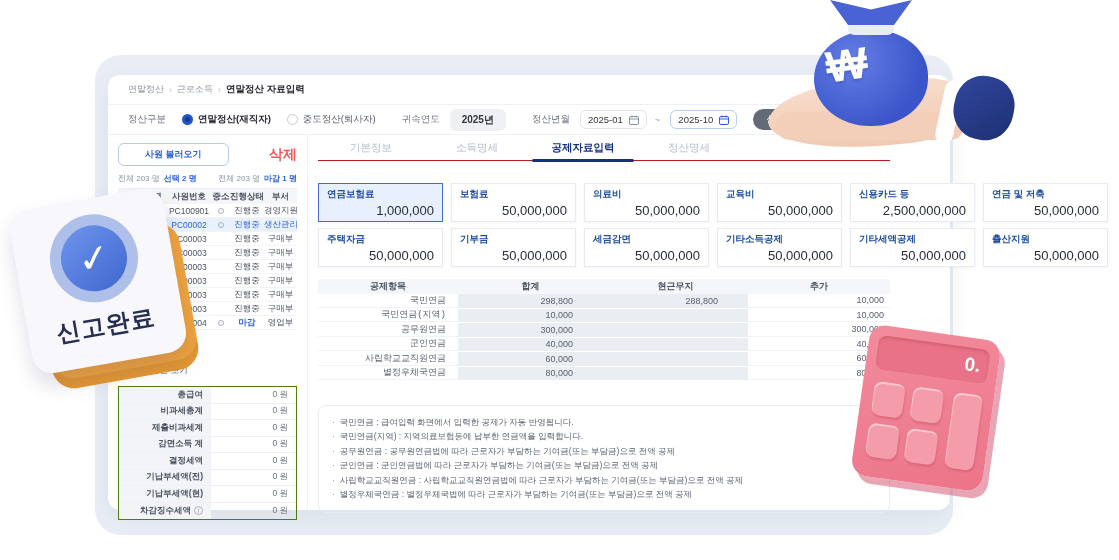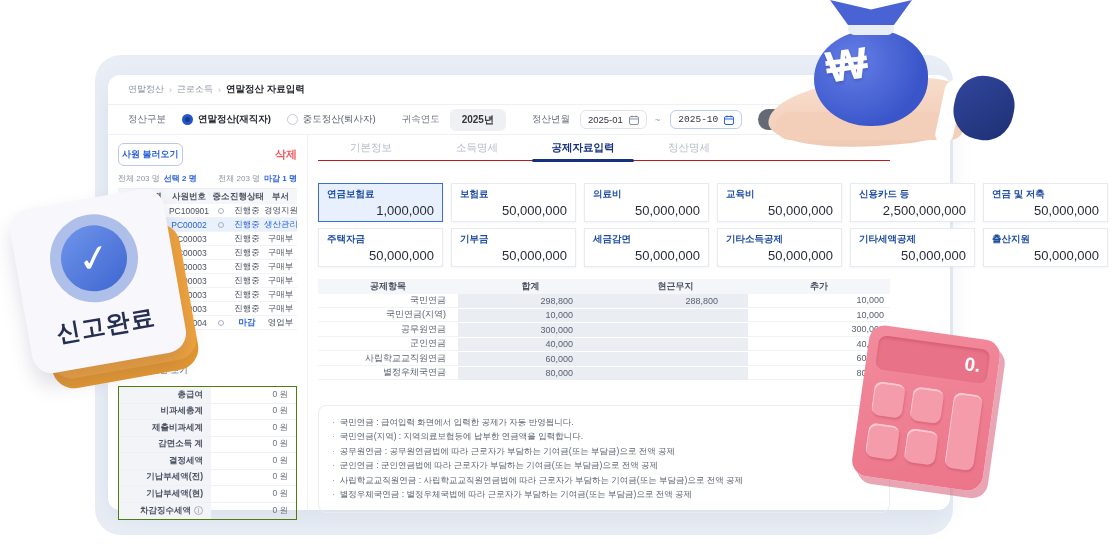--- a/index.html
+++ b/index.html
@@ -24,34 +24,34 @@
   .radio { display:flex; align-items:center; gap:5px; margin-left:16px; cursor:pointer; }
   .radio-dot-on  { width:11px; height:11px; border-radius:50%; border:3px solid #2356c9; background:#16398f; }
   .radio-dot-off { width:11px; height:11px; border-radius:50%; border:1px solid #c6cbd4; background:#fff; }
   .radio .lbl-on  { color:#23262e; font-weight:bold; }
   .radio .lbl-off { color:#555c68; }
   .flt-label { margin-left:26px; }
   .year-pill { margin-left:10px; background:#eef0f3; border-radius:6px; padding:4px 12px;
                font-weight:bold; color:#33363d; font-size:10px; }
   .date-box { margin-left:10px; border:1px solid #dfe3ea; border-radius:6px; padding:3px 7px;
               display:flex; align-items:center; gap:6px; color:#33363d; font-size:9.5px; background:#fff; }
-  .date-box.blue { border-color:#b9ccf2;font-family:Liberation Mono, monospace; }
+  .date-box.blue { border-color:#b9ccf2; }
   .tilde { margin-left:8px; color:#9aa1ad; }
   .date-box + .tilde { margin-left:8px; }
   .close-btn { margin-left:16px; background:#636a76; color:#fff; border:none; border-radius:14px;
                padding:4px 13px; font-size:9.5px; cursor:pointer; }
 
   .body-row { display:flex; height:374px; }
 
   
   .sidebar { width:200px; border-right:1px solid #eef0f4; padding:8px 10px 0; flex:none; }
   .sb-top { display:flex; justify-content:space-between; align-items:center; }
   .load-btn { border:1px solid #b9c9ea; color:#2b62d9; font-weight:bold; font-size:9px;
-              padding:4px 3px; border-radius:6px; background:#fff; cursor:pointer; }
-  .del-btn { color:#f0575a; font-size:11px; font-weight:bold; cursor:pointer; }
+              padding:4px 26px; border-radius:6px; background:#fff; cursor:pointer; }
+  .del-btn { color:#f0575a; font-size:14px; font-weight:bold; cursor:pointer; }
   .sb-counts { display:flex; justify-content:space-between; font-size:8px; color:#8b93a1; margin:7px 0 4px; }
   .sb-counts b { color:#2b62d9; margin-left:4px; }
 
   .emp-table { font-size:8.5px; border-top:1px solid #eef0f4; }
   .emp-head, .emp-row { display:flex; align-items:center; }
   .emp-head { background:#f4f6f9; height:15px; color:#4a5160; font-weight:bold; }
   .emp-row { height:14px; border-bottom:1px solid #f1f3f7; color:#4a5160; cursor:pointer; }
   .emp-row.sel { background:#e9f1fd; }
   .emp-row.sel .ec { color:#2b62d9; }
   .ec { text-align:center; overflow:hidden; white-space:nowrap; }
@@ -94,21 +94,21 @@
   .card-title { font-size:9.5px; font-weight:bold; color:#1d4da0; white-space:nowrap; }
   .card-value { font-size:13px; color:#272c37; text-align:right; white-space:nowrap; }
 
   .ded-table { margin-top:12px; width:572px; font-size:9px; }
   .ded-head { display:flex; background:#f4f6f9; height:15px; align-items:center;
               font-weight:bold; color:#4a5160; }
   .ded-head > div { text-align:center; }
   .dc1 { width:140px; } .dc2 { width:145px; } .dc3 { width:145px; } .dc4 { width:142px; }
   .ded-row { display:flex; height:14.5px; border-bottom:1px solid #fff; color:#5a6170; }
   .ded-row > div { display:flex; align-items:center; }
-  .ded-row .dc1 { justify-content:flex-end; padding-right:12px; border-bottom:1px solid #f1f3f7; }
+  .ded-row .dc1 { justify-content:flex-end; padding-right:12px; border-bottom:1px solid #f1f3f7;font-family:Liberation Mono, monospace; }
   .ded-row .dc2, .ded-row .dc3 { background:#eaedf2; justify-content:flex-end; padding-right:30px; }
   .ded-row .dc4 { justify-content:flex-end; padding-right:6px; border-bottom:1px solid #f1f3f7; }
 
   .notes { margin-top:24px; width:572px; border:1px solid #e9ecf1; border-radius:8px;
            padding:8px 13px; font-size:8.5px; color:#5a6170; }
   .note-item { margin:2.5px 0; white-space:nowrap; }
   .note-item::before { content:"·"; margin-right:5px; color:#8a93a3; }
 
   
   .hand-illus { position:absolute; left:768px; top:0; width:252px; height:158px; z-index:30; pointer-events:none; }

